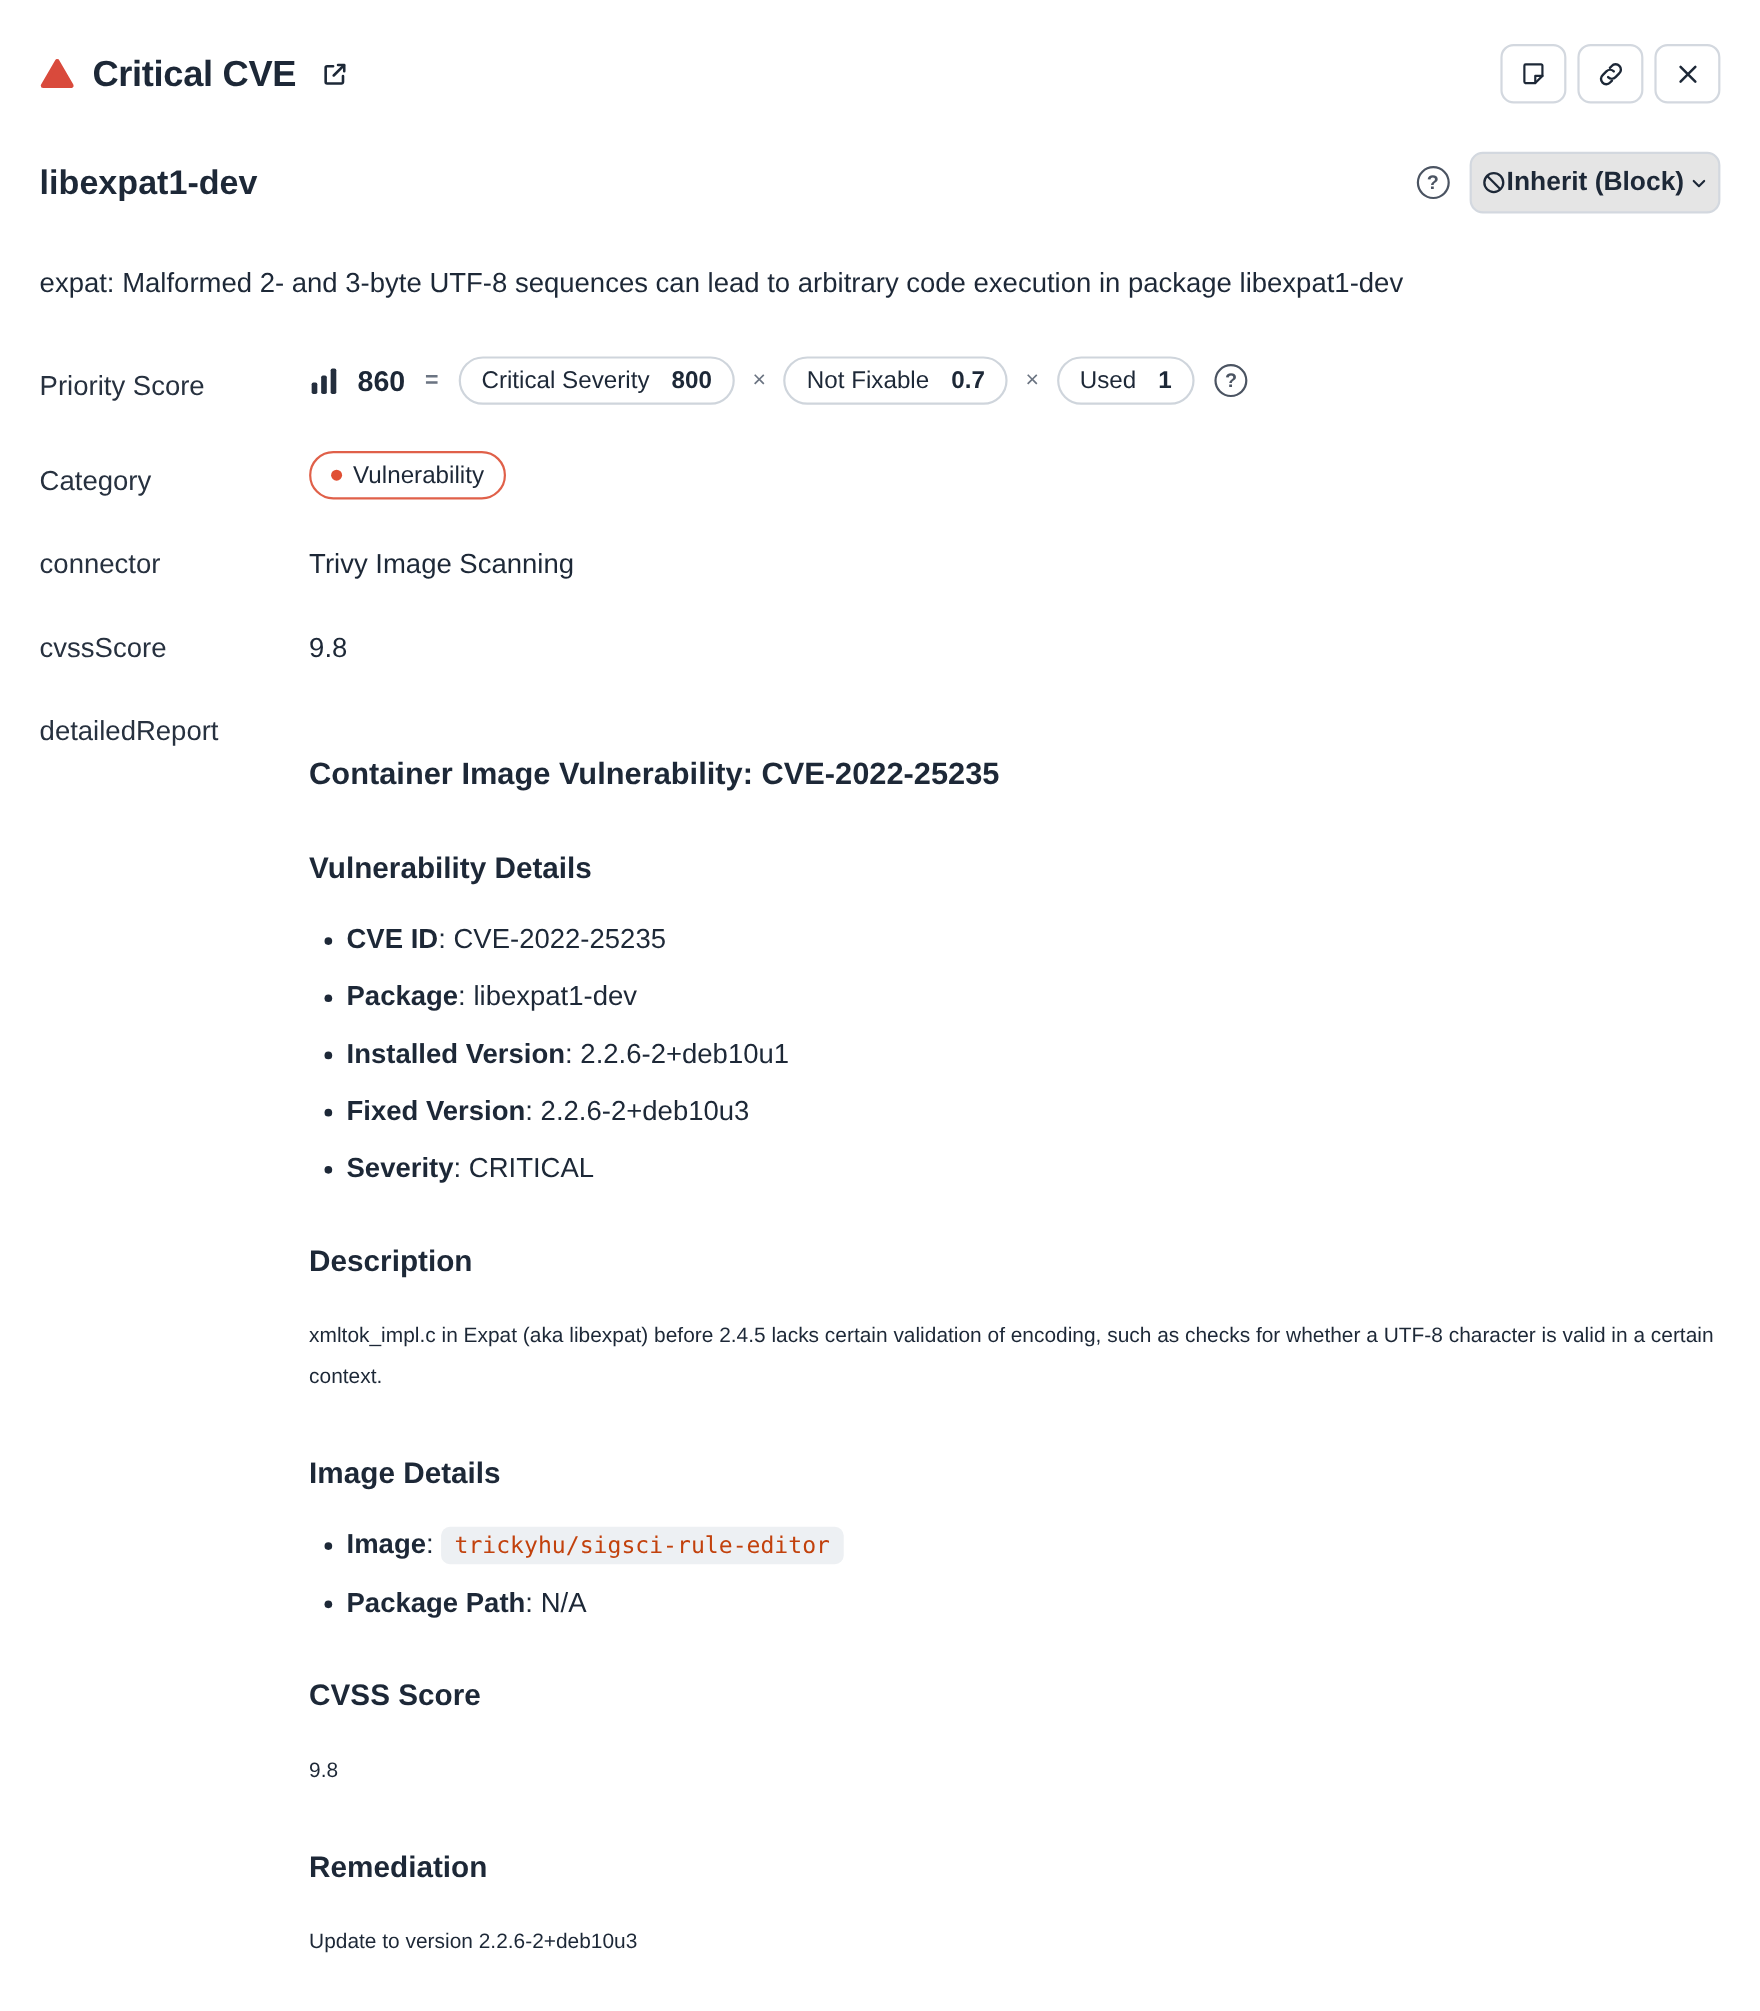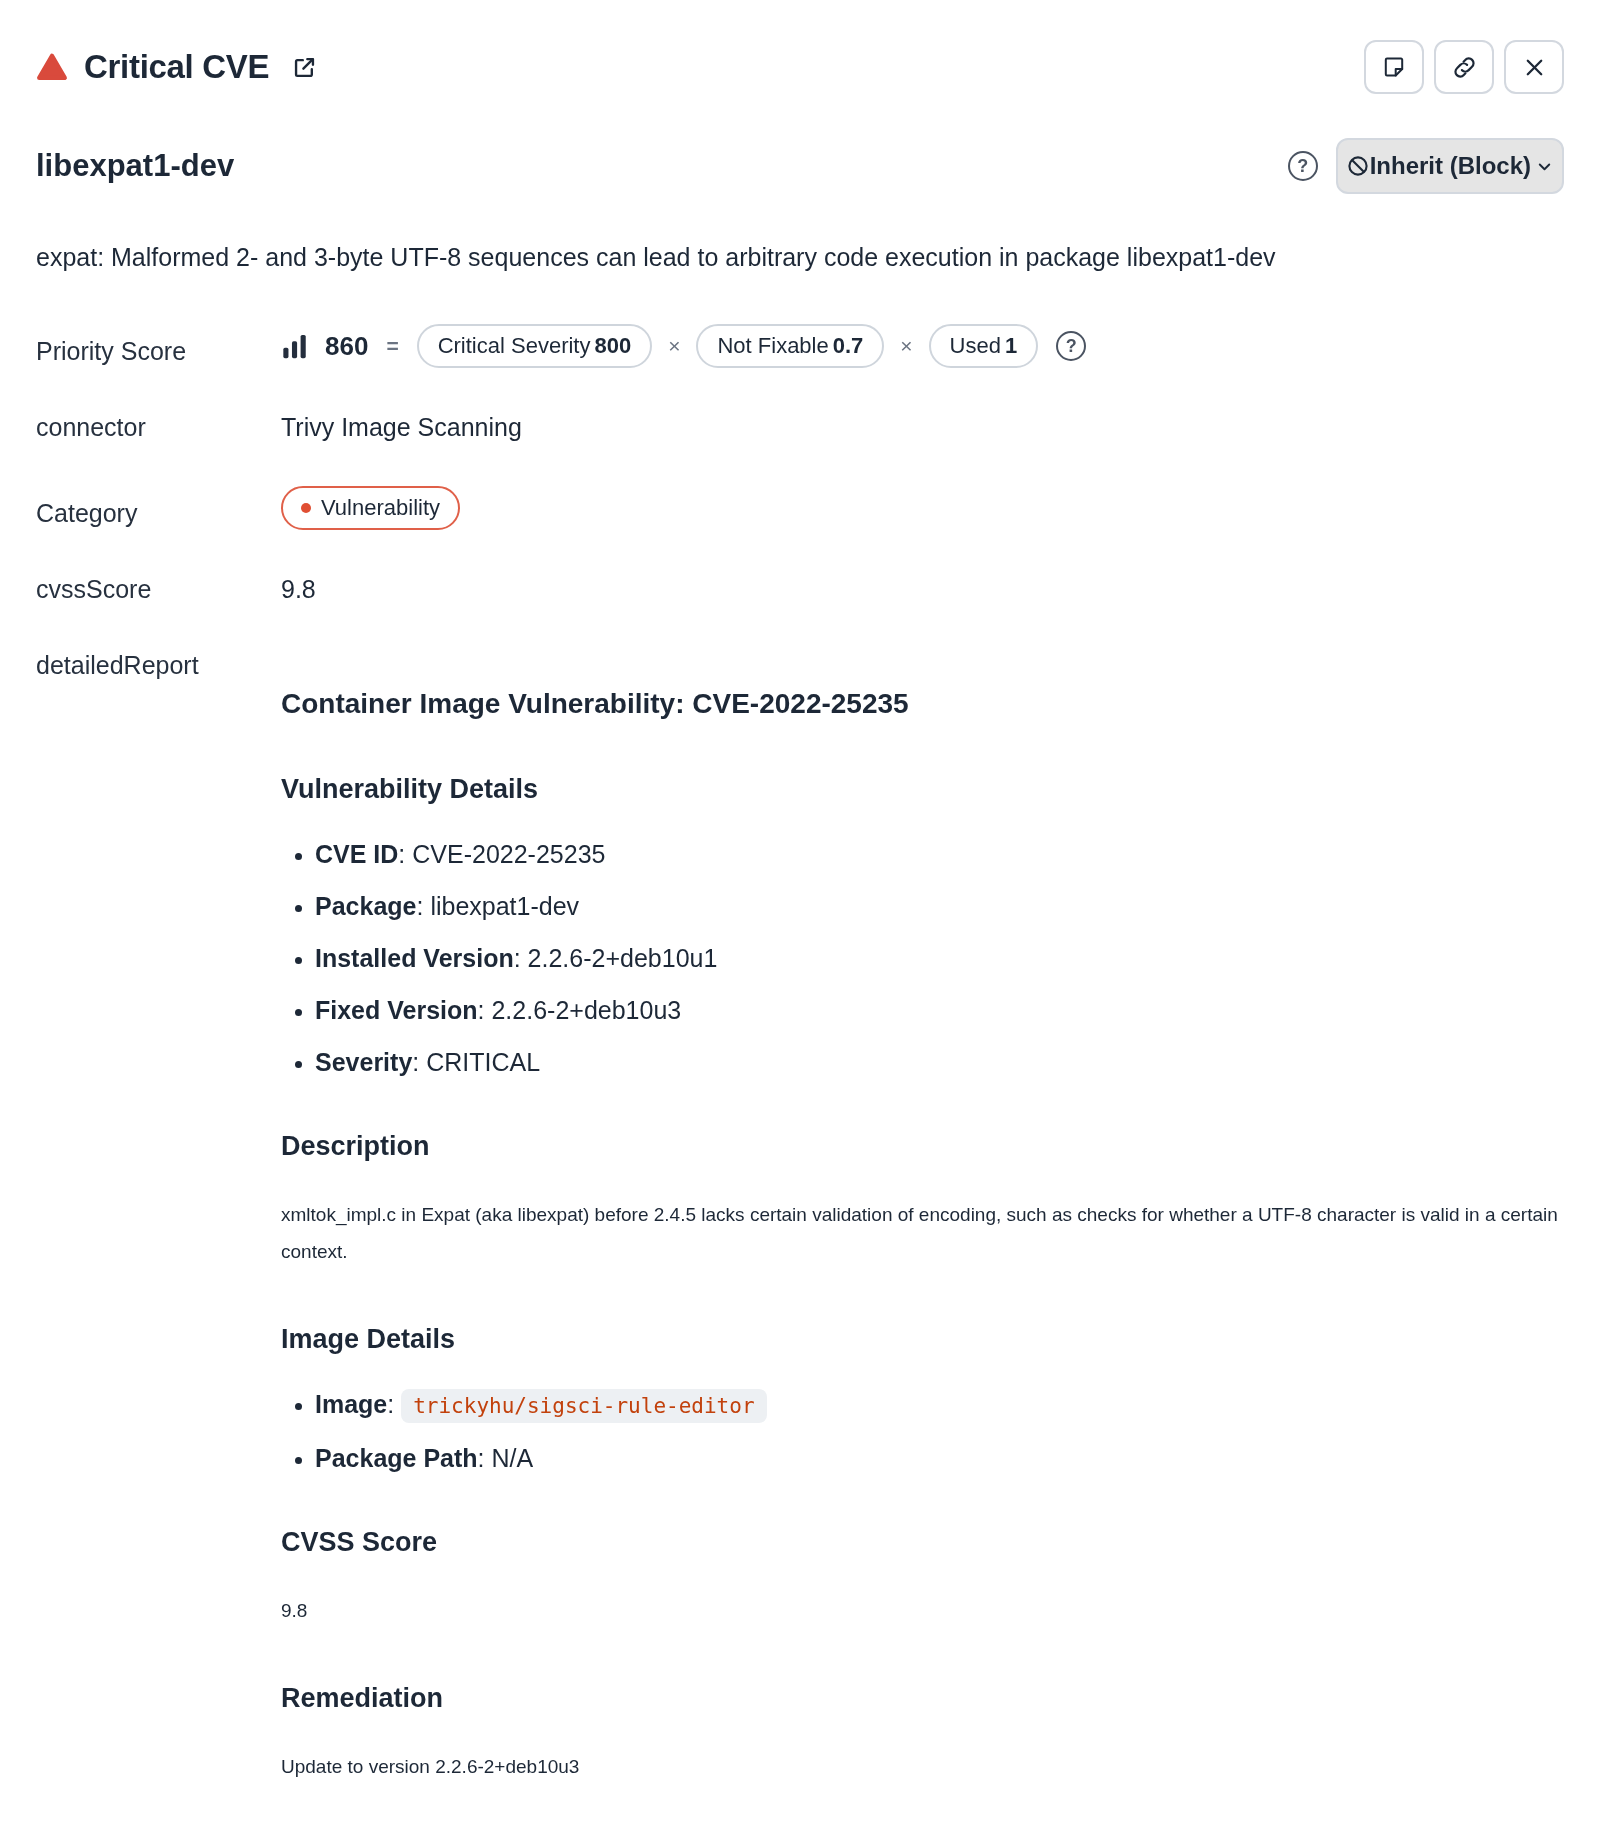--- a/index.html
+++ b/index.html
@@ -51,21 +51,21 @@
   .fields { margin-top: 50px; }
   .field-row { display: flex; align-items: flex-end; margin-bottom: 42px; }
   .field-label { width: 245px; flex-shrink: 0; font-size: 25px; color: #27313f; line-height: 34px; }
   .field-value { font-size: 25px; line-height: 34px; }
 
   .priority-line { display: flex; align-items: center; gap: 16px; flex-wrap: nowrap; }
   .score-num { font-size: 26px; font-weight: 700; }
   .equals { color: #6b7482; font-size: 21px; font-weight: 700; margin: 0 2px; }
   .multiply { color: #6b7482; font-size: 21px; }
   .pill {
-    display: inline-flex; align-items: center; gap: 4px;
+    display: inline-flex; align-items: center; gap: 20px;
     border: 2px solid #cfd5dc; border-radius: 999px;
     padding: 7px 19px; font-size: 22px; color: #1d2837; white-space: nowrap;
   }
   .pill strong { font-weight: 700; }
   .pill-vuln {
     display: inline-flex; align-items: center; gap: 10px;
     border: 2px solid #e06049; border-radius: 999px;
     padding: 7px 18px; font-size: 22px; color: #1d2837;
   }
   .vuln-dot { width: 10px; height: 10px; border-radius: 50%; background: #e04f33; }
@@ -185,32 +185,32 @@
         <span class="multiply">×</span>
         <span class="pill">
             <span>Used</span> 
             <strong>1</strong>
           </span>
         <span class="help-circle" style="margin-left:2px;">?</span>
       </div>
     </div>
 
     <div class="field-row">
-      <div class="field-label">connector</div>
-      <div class="field-value">Trivy Image Scanning</div>
-    </div>
-
-    <div class="field-row">
       <div class="field-label">Category</div>
       <div>
         <span class="pill-vuln">
           <span class="vuln-dot"></span>
           <span>Vulnerability</span>
         </span>
       </div>
+    </div>
+
+    <div class="field-row">
+      <div class="field-label">connector</div>
+      <div class="field-value">Trivy Image Scanning</div>
     </div>
 
     <div class="field-row">
       <div class="field-label">cvssScore</div>
       <div class="field-value">9.8</div>
     </div>
 
     <div class="field-row" style="margin-bottom:0;">
       <div class="field-label">detailedReport</div>
     </div>

